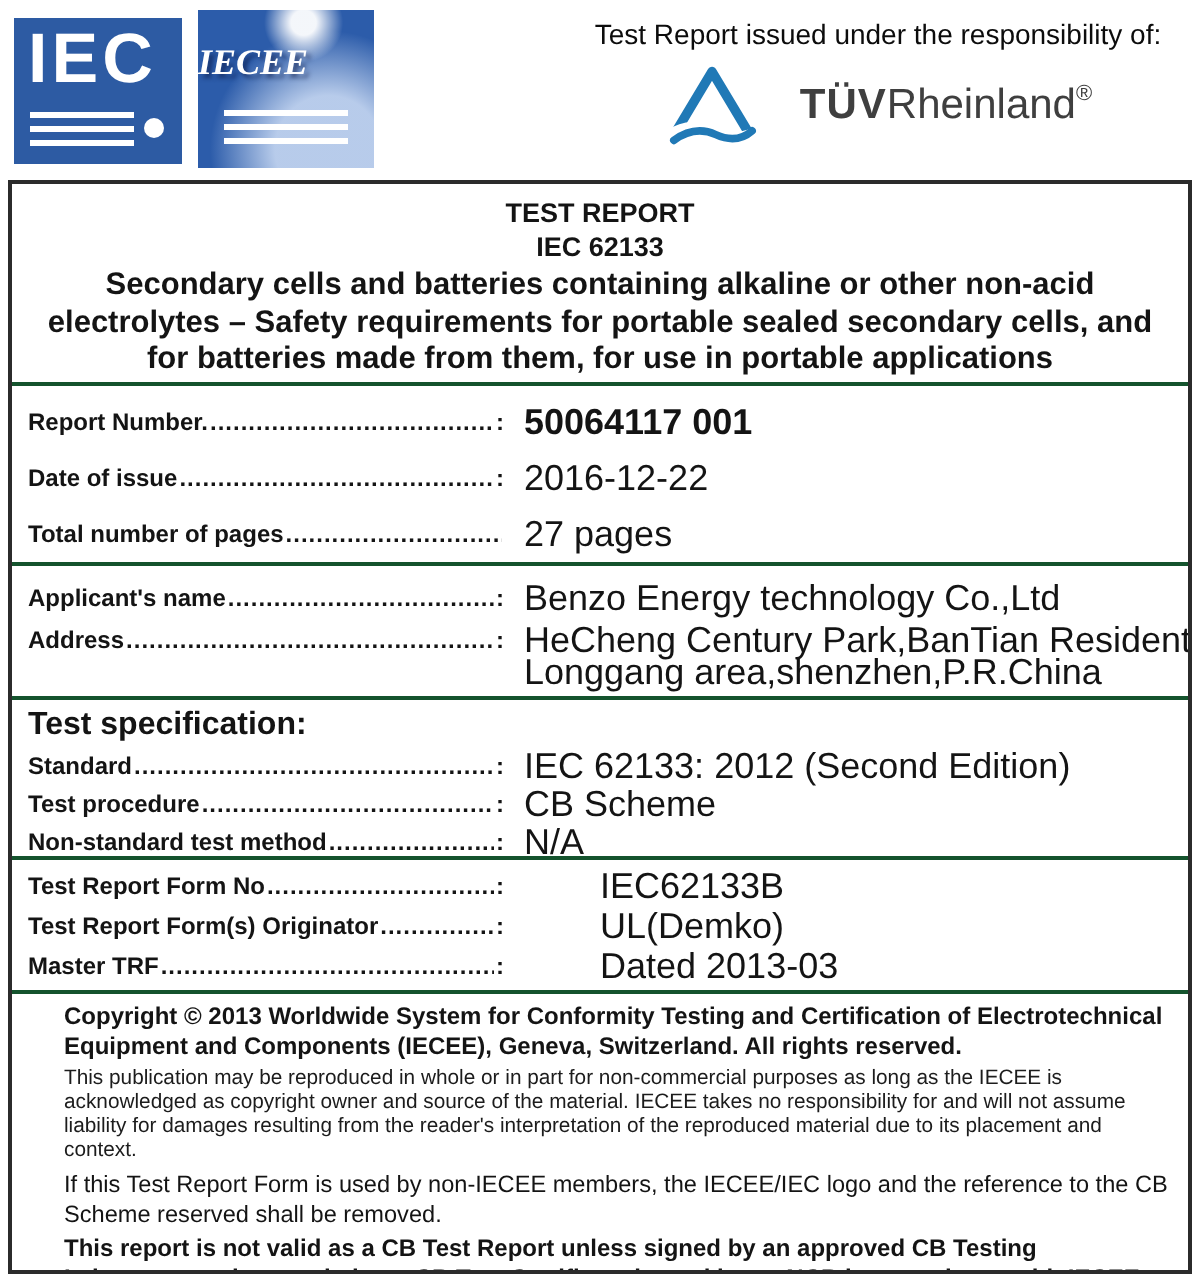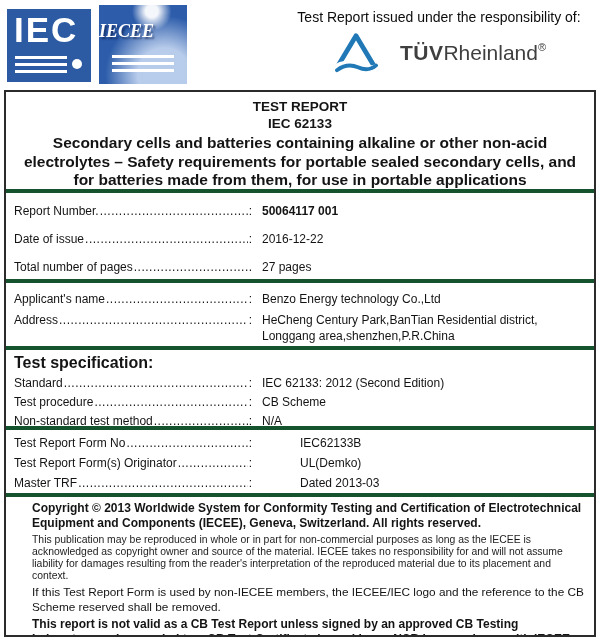--- a/index.html
+++ b/index.html
@@ -30,43 +30,43 @@
   .resp-text { font-size: 14px; font-weight: normal; color: #0c0c0c; }
   .tuv-row { margin-top: 7px; display: flex; align-items: center; justify-content: center; gap: 20px; }
   .tuv-word { font-size: 21px; color: #3f3f3f; white-space: nowrap; }
   .tuv-bold { font-weight: bold; letter-spacing: 0.5px; }
   .tuv-reg-mark { font-size: 11px; vertical-align: 9px; color: #3f3f3f; }
 
   
   .doc { position: absolute; top: 90px; left: 4px; width: 592px; height: 547px;
          border: 2px solid #2b2b2b; background: #fff; overflow: hidden; }
 
-  .sec { border-bottom: 4px solid #14532d; overflow: hidden; }
+  .sec { border-bottom: 2px solid #14532d; overflow: hidden; }
   .sec:last-child { border-bottom: none; }
 
   .sec-title { height: 101px; text-align: center; padding-top: 6px; }
   .t-line { font-size: 13.5px; font-weight: bold; line-height: 17px; }
   .t-subject { font-size: 15.5px; font-weight: bold; line-height: 18.5px; margin-top: 2px; padding: 0 6px; }
 
   .sec-report { height: 90px; padding-top: 4px; }
   .sec-applicant { height: 67px; padding-top: 3px; }
   .sec-spec { height: 80px; padding-top: 2px; }
   .sec-trf { height: 67px; padding-top: 3px; }
 
   .row { display: flex; align-items: center; height: 28px; padding: 0 8px; }
   .row-sm { height: 19px; }
   .row-md { height: 20px; gap: 38px; }
   .row-addr { height: 38px; align-items: flex-start; }
   .row-addr .lbl { margin-top: 1px; }
 
   .lbl { width: 238px; min-width: 238px; display: flex; align-items: baseline;
-         font-size: 12px; font-weight: normal; white-space: nowrap; overflow: hidden; }
+         font-size: 12px; font-weight: bold; white-space: nowrap; overflow: hidden; }
   .leader { flex: 1 1 auto; overflow: hidden; letter-spacing: 0.5px; margin: 0 1px; }
   .colon { flex: 0 0 auto; }
-  .val { font-size: 12px; padding-left: 10px; white-space: nowrap; line-height: 16px; }
+  .val { font-size: 18px; padding-left: 10px; white-space: nowrap; line-height: 16px; }
   .val.bold { font-weight: bold; }
 
   .spec-heading { font-size: 16px; font-weight: bold; height: 21px; line-height: 21px; padding: 0 8px; }
 
   .sec-notes { padding: 4px 10px 0 10px; margin-left: 16px; }
   .p-bold { font-size: 12px; font-weight: bold; line-height: 15px; margin-bottom: 3px; }
   .p-small { font-size: 10.4px; line-height: 12px; margin-bottom: 3px; color: #1c1c1c; }
   .p-reg { font-size: 11.8px; line-height: 14.5px; margin-bottom: 3px; }
 </style>
 </head>

